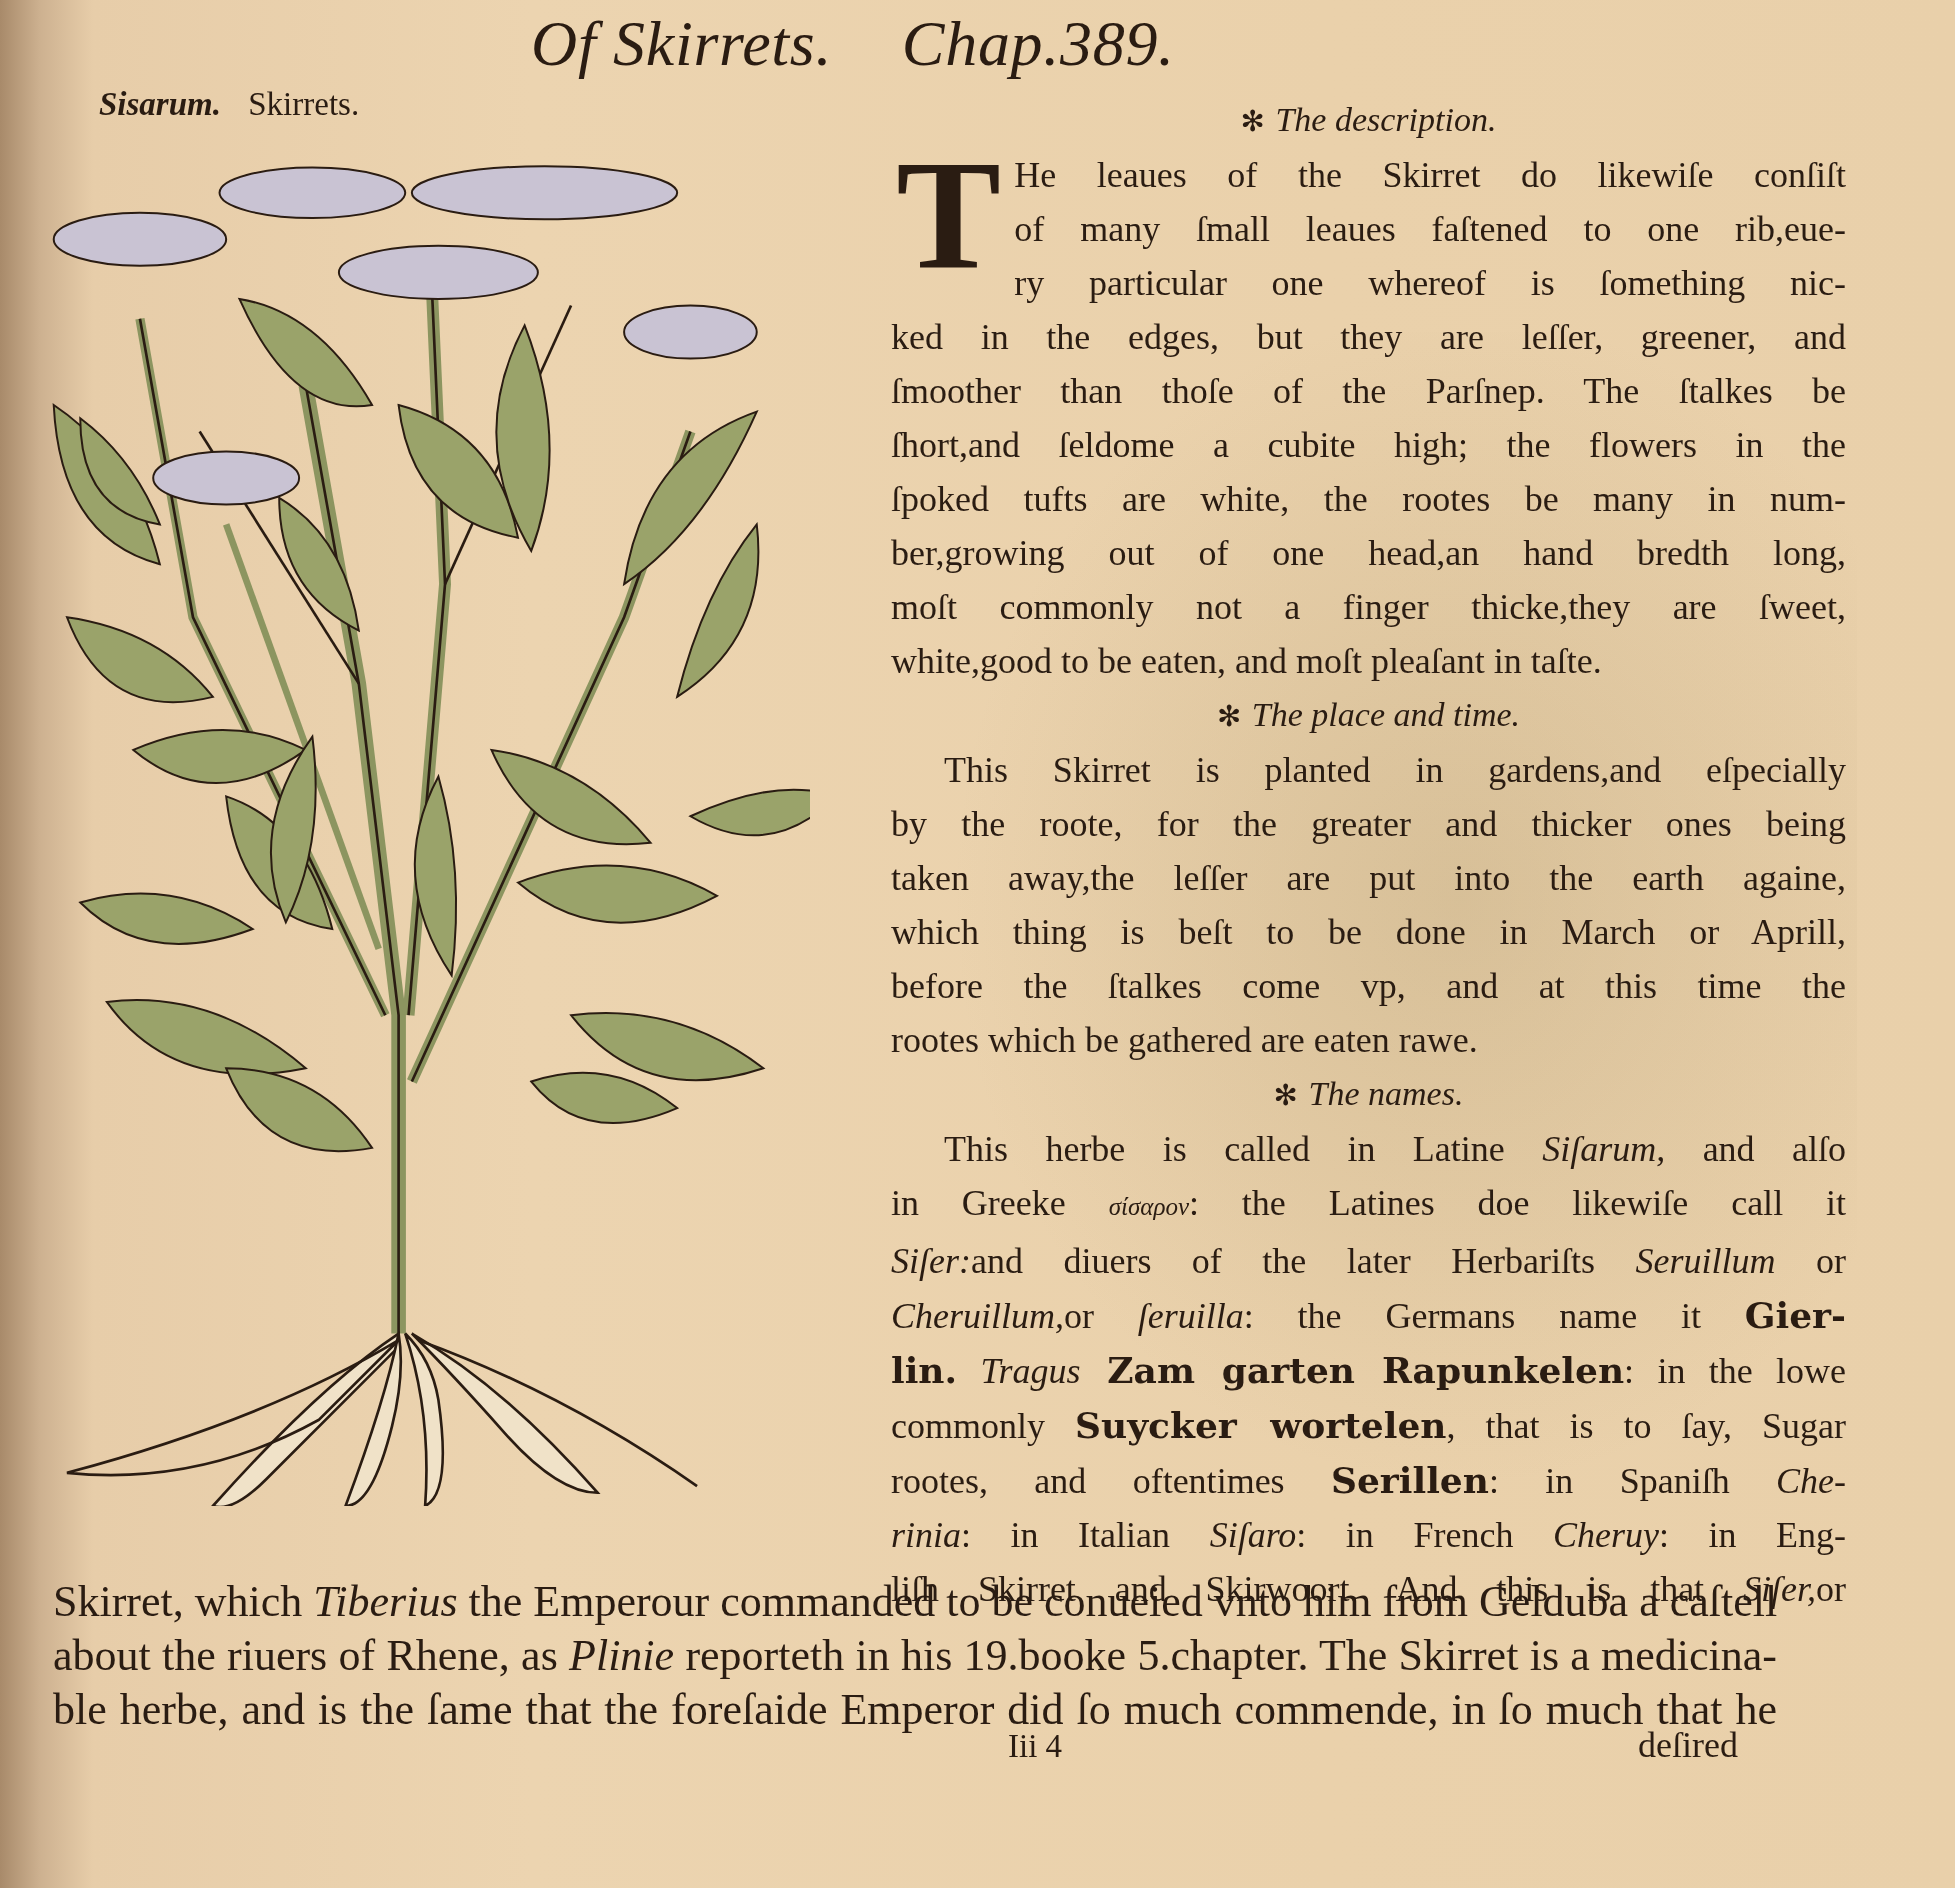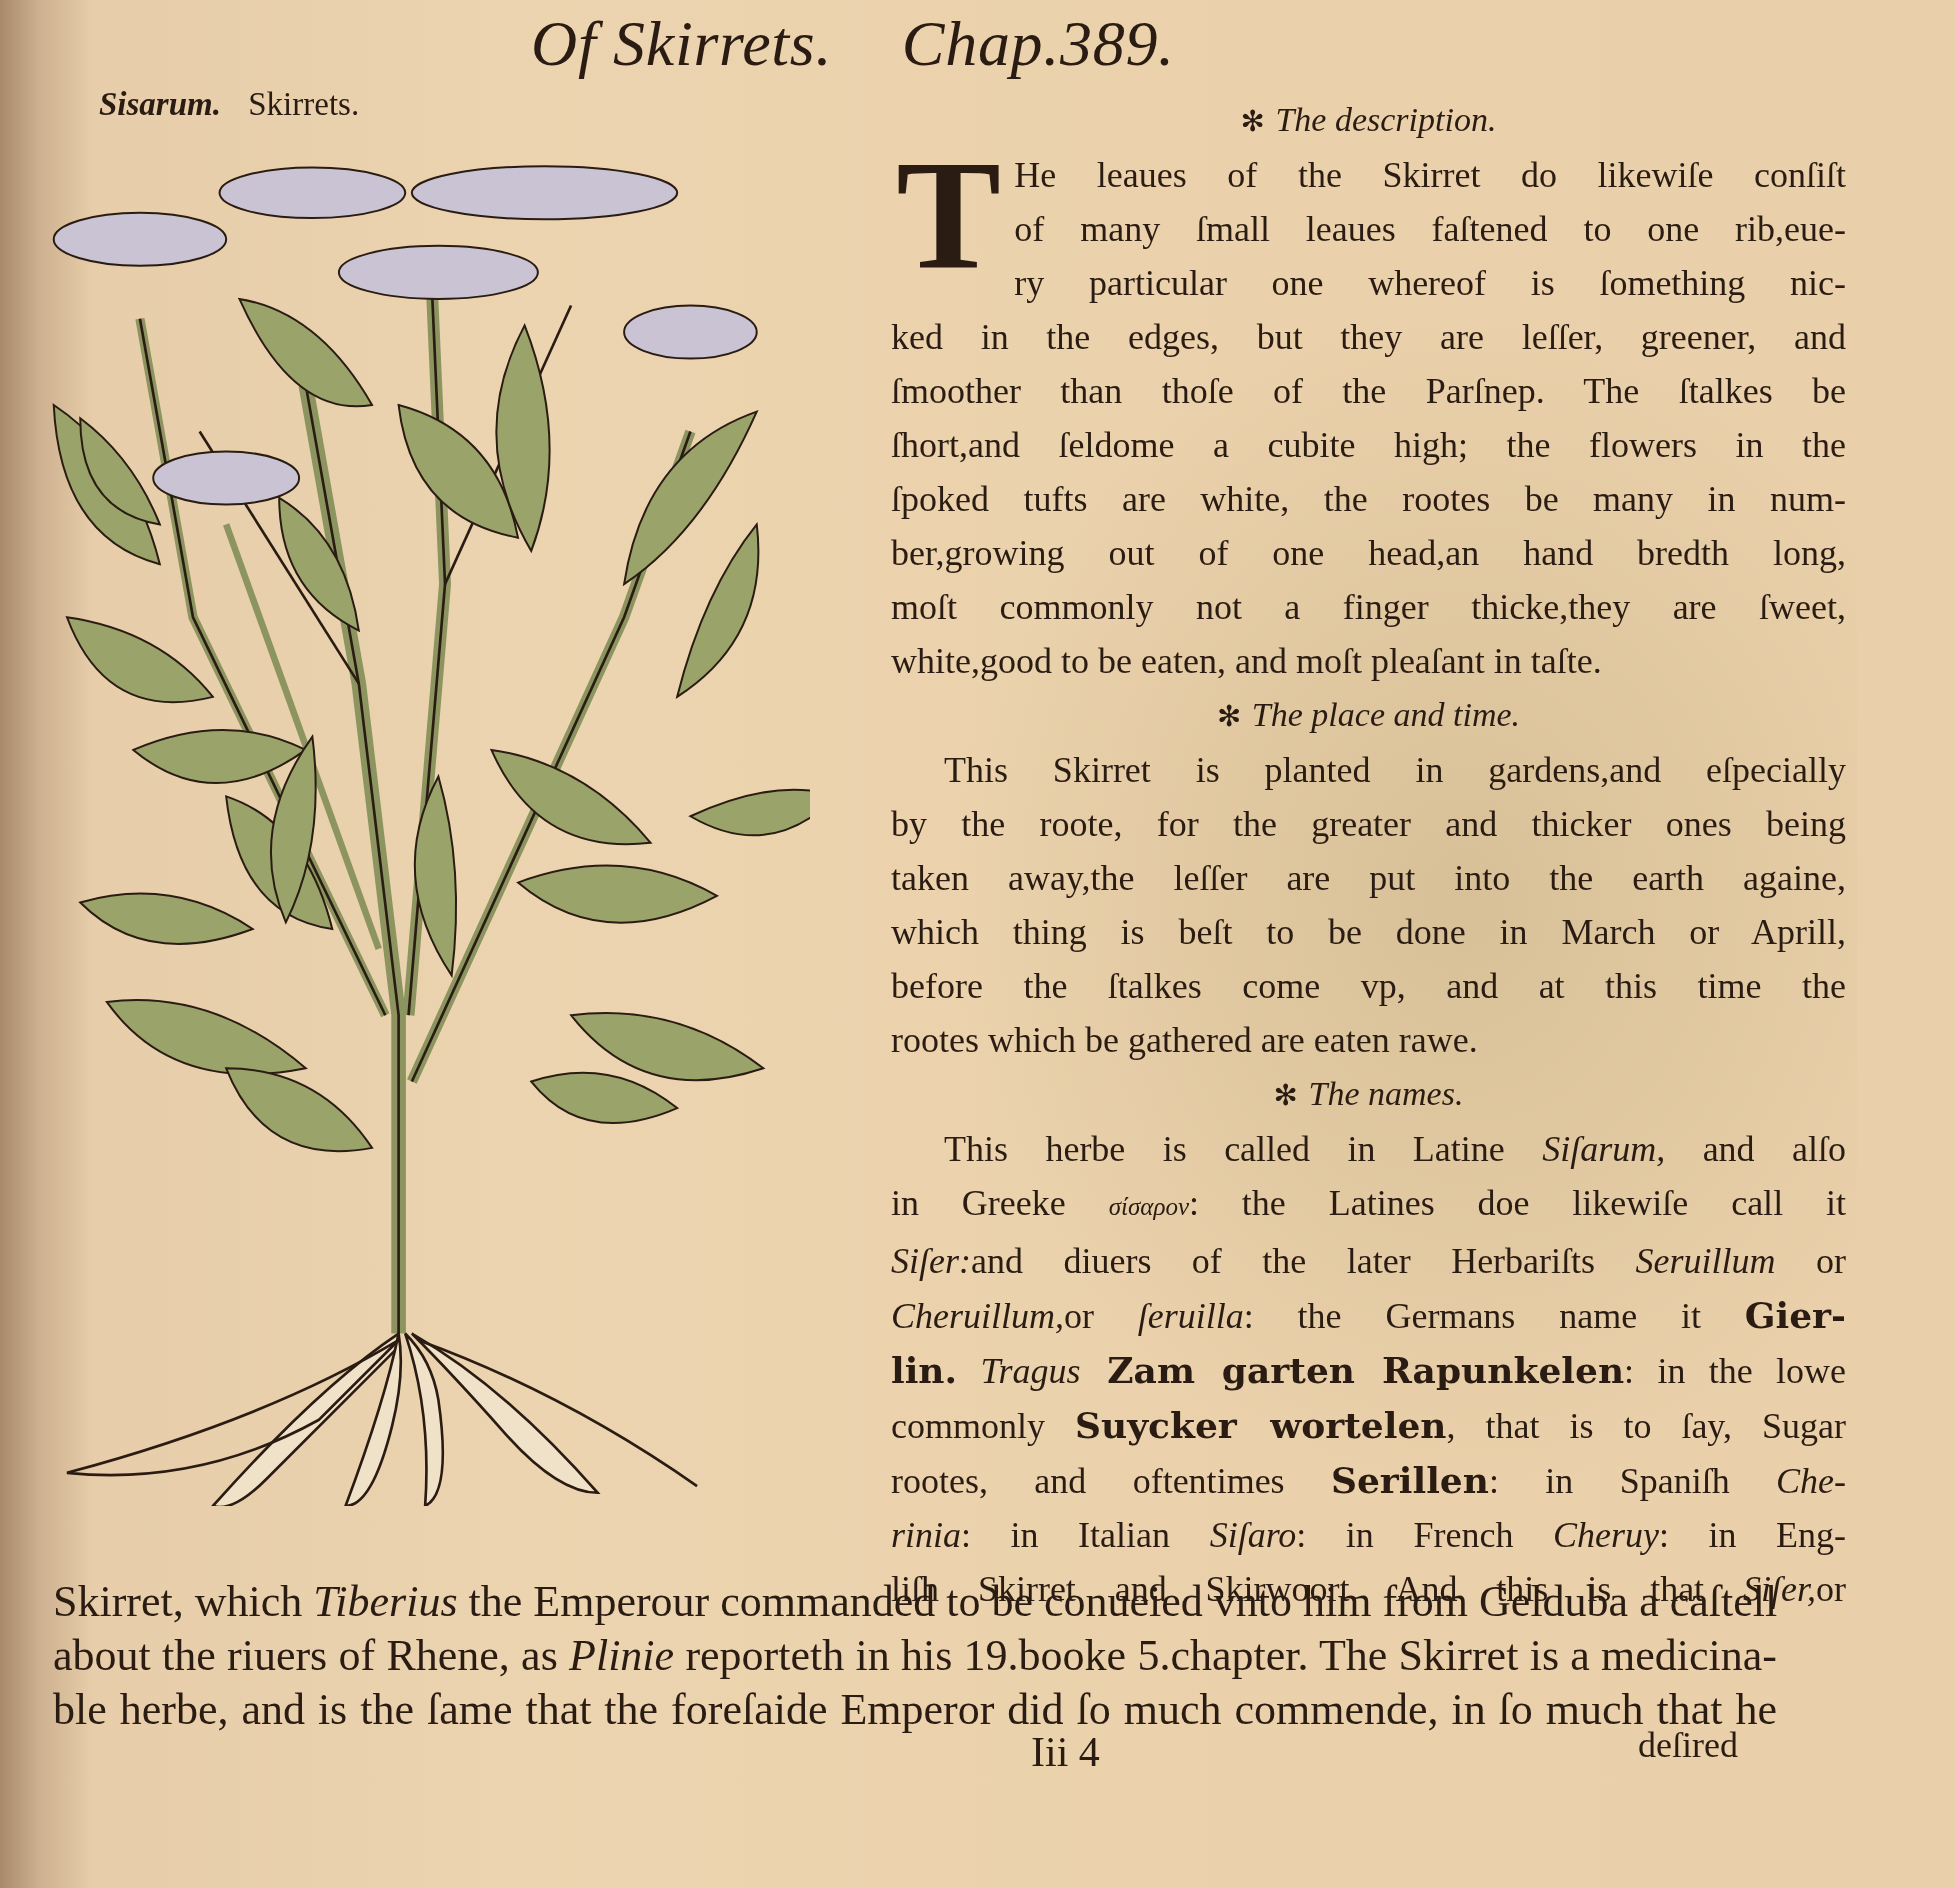--- a/index.html
+++ b/index.html
@@ -42,21 +42,21 @@
     float:left; font-size:157px; line-height:126px; margin:4px 13.3px 0 5.3px;
     font-weight:bold;
   }
   .it { font-style:italic; }
   .bl { font-family:"DejaVu Serif", serif; font-weight:bold; }
   .full {
     position:absolute; left:53px; top:1575px; width:1724px;
     font-size:44px; line-height:54px;
   }
   .signature {
-    position:absolute; left:1031px; top:1728px; font-size:42px;
+    position:absolute; left:1008px; top:1728px; font-size:33px;
   }
   .catchword {
     position:absolute; left:1638px; top:1724px; font-size:36px;
   }
 </style>
 </head>
 <body>
 
 <div class="stain"></div>
 

